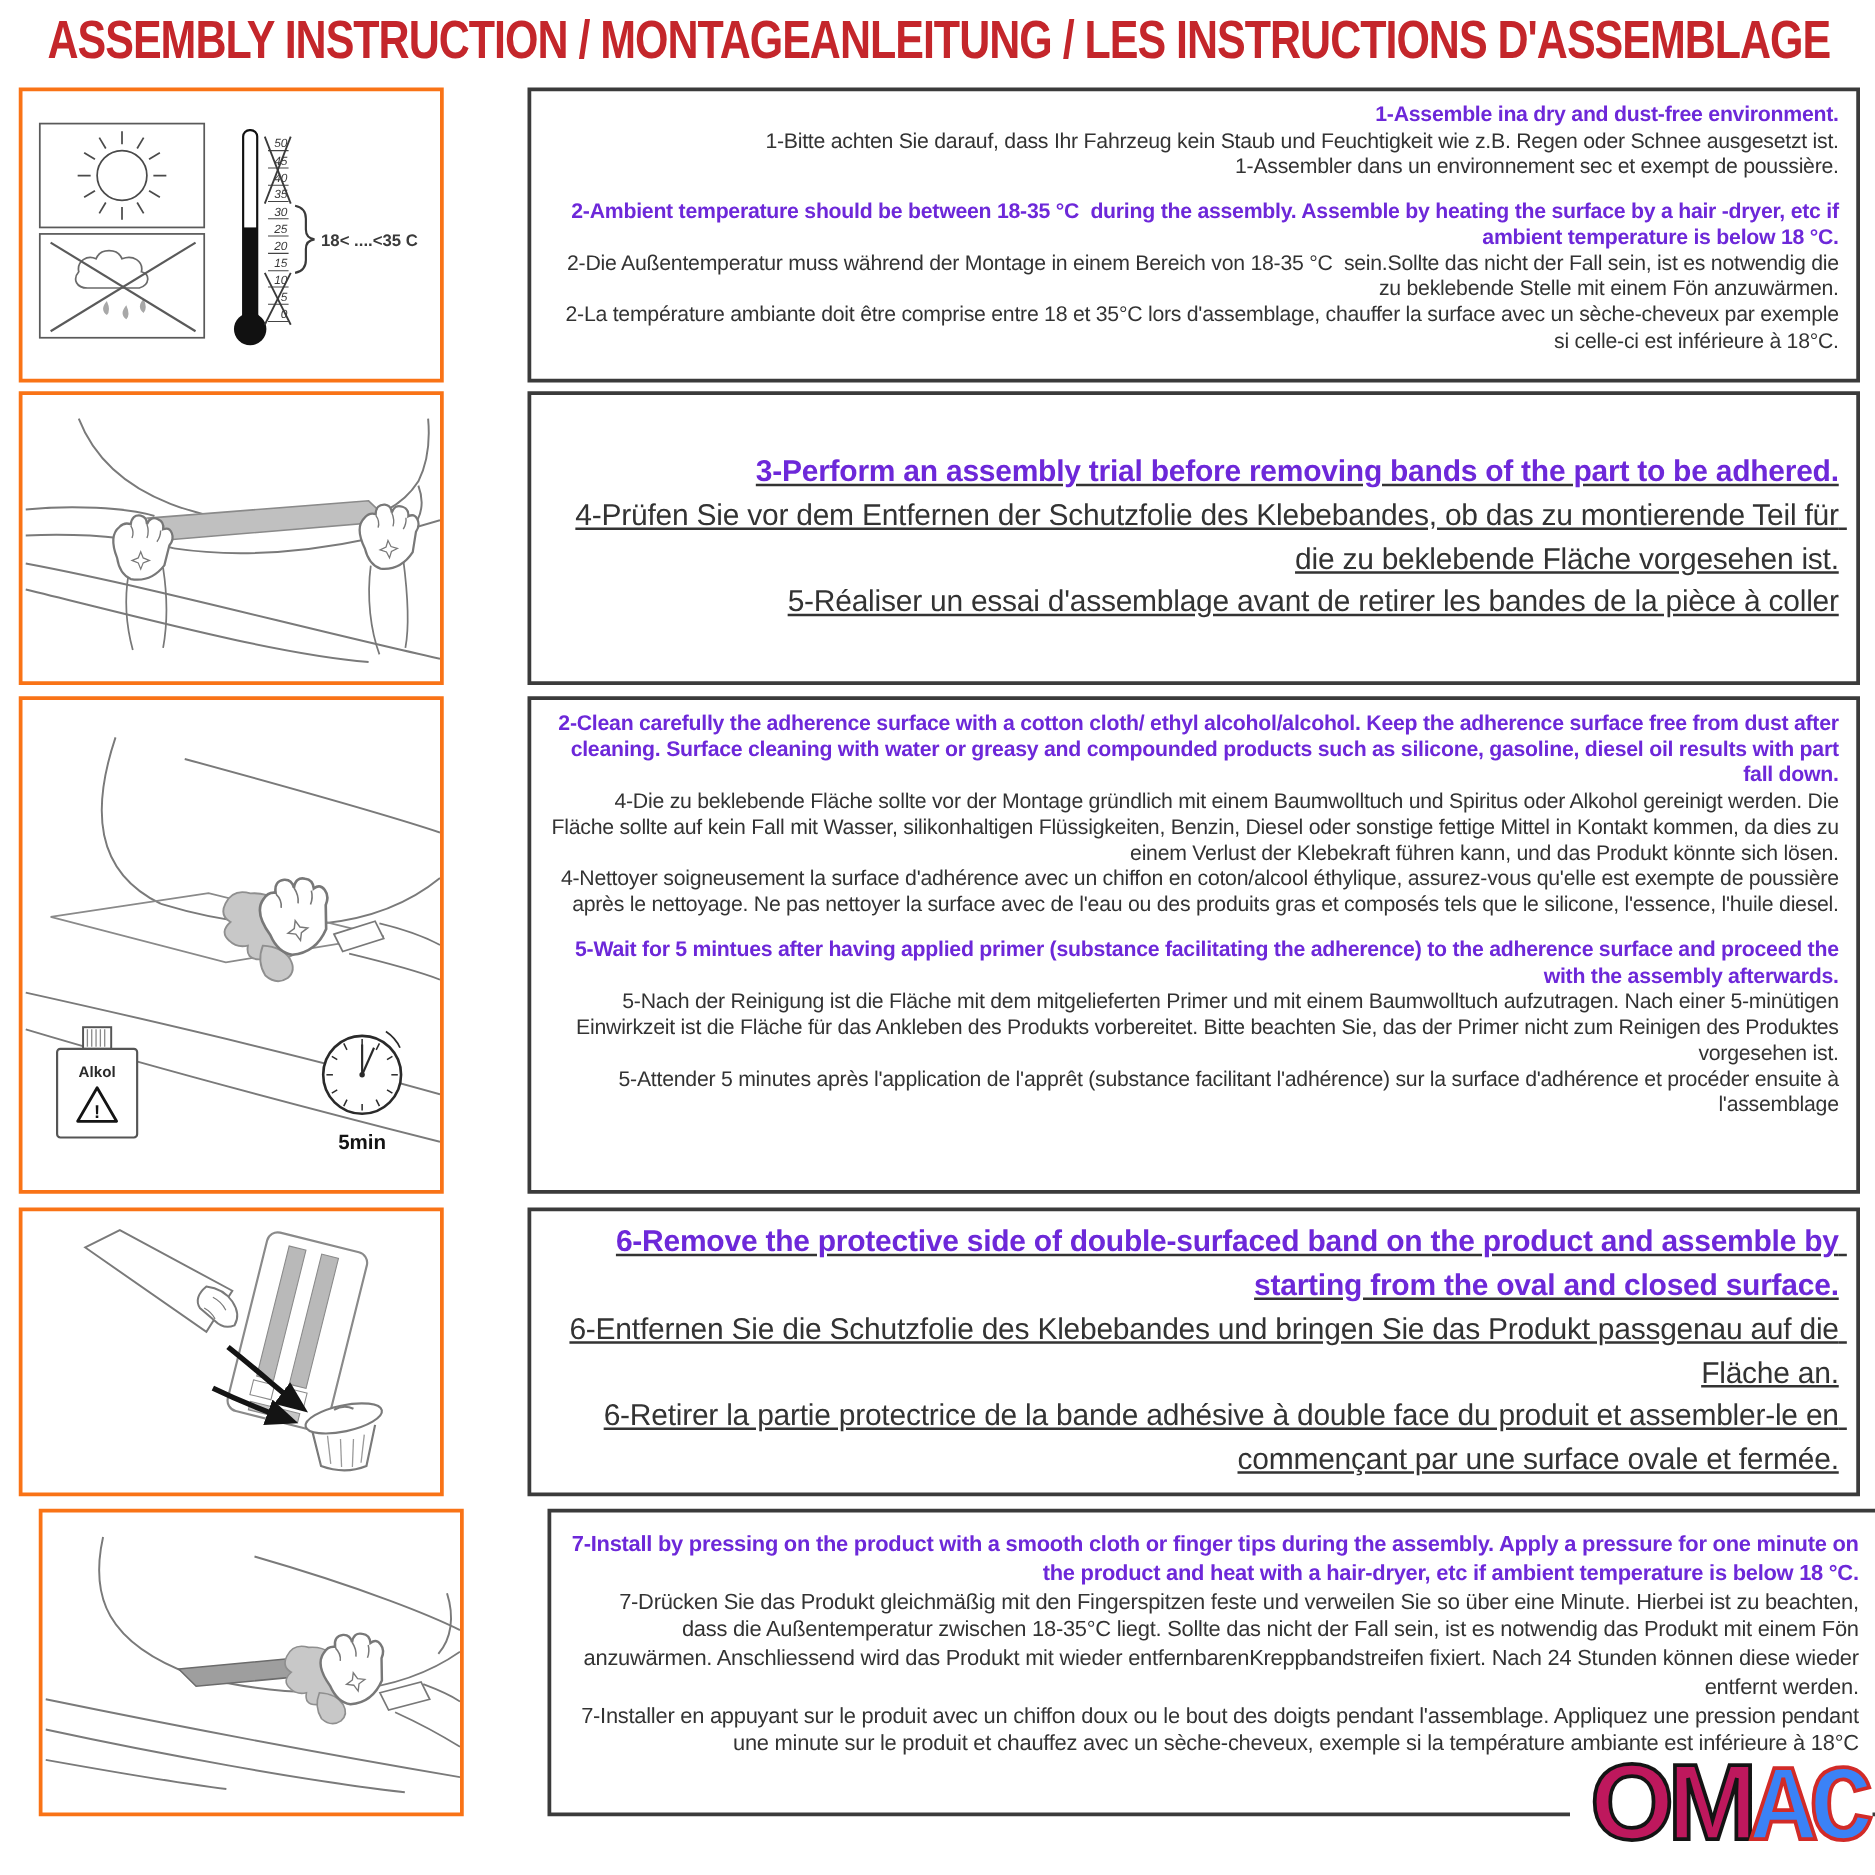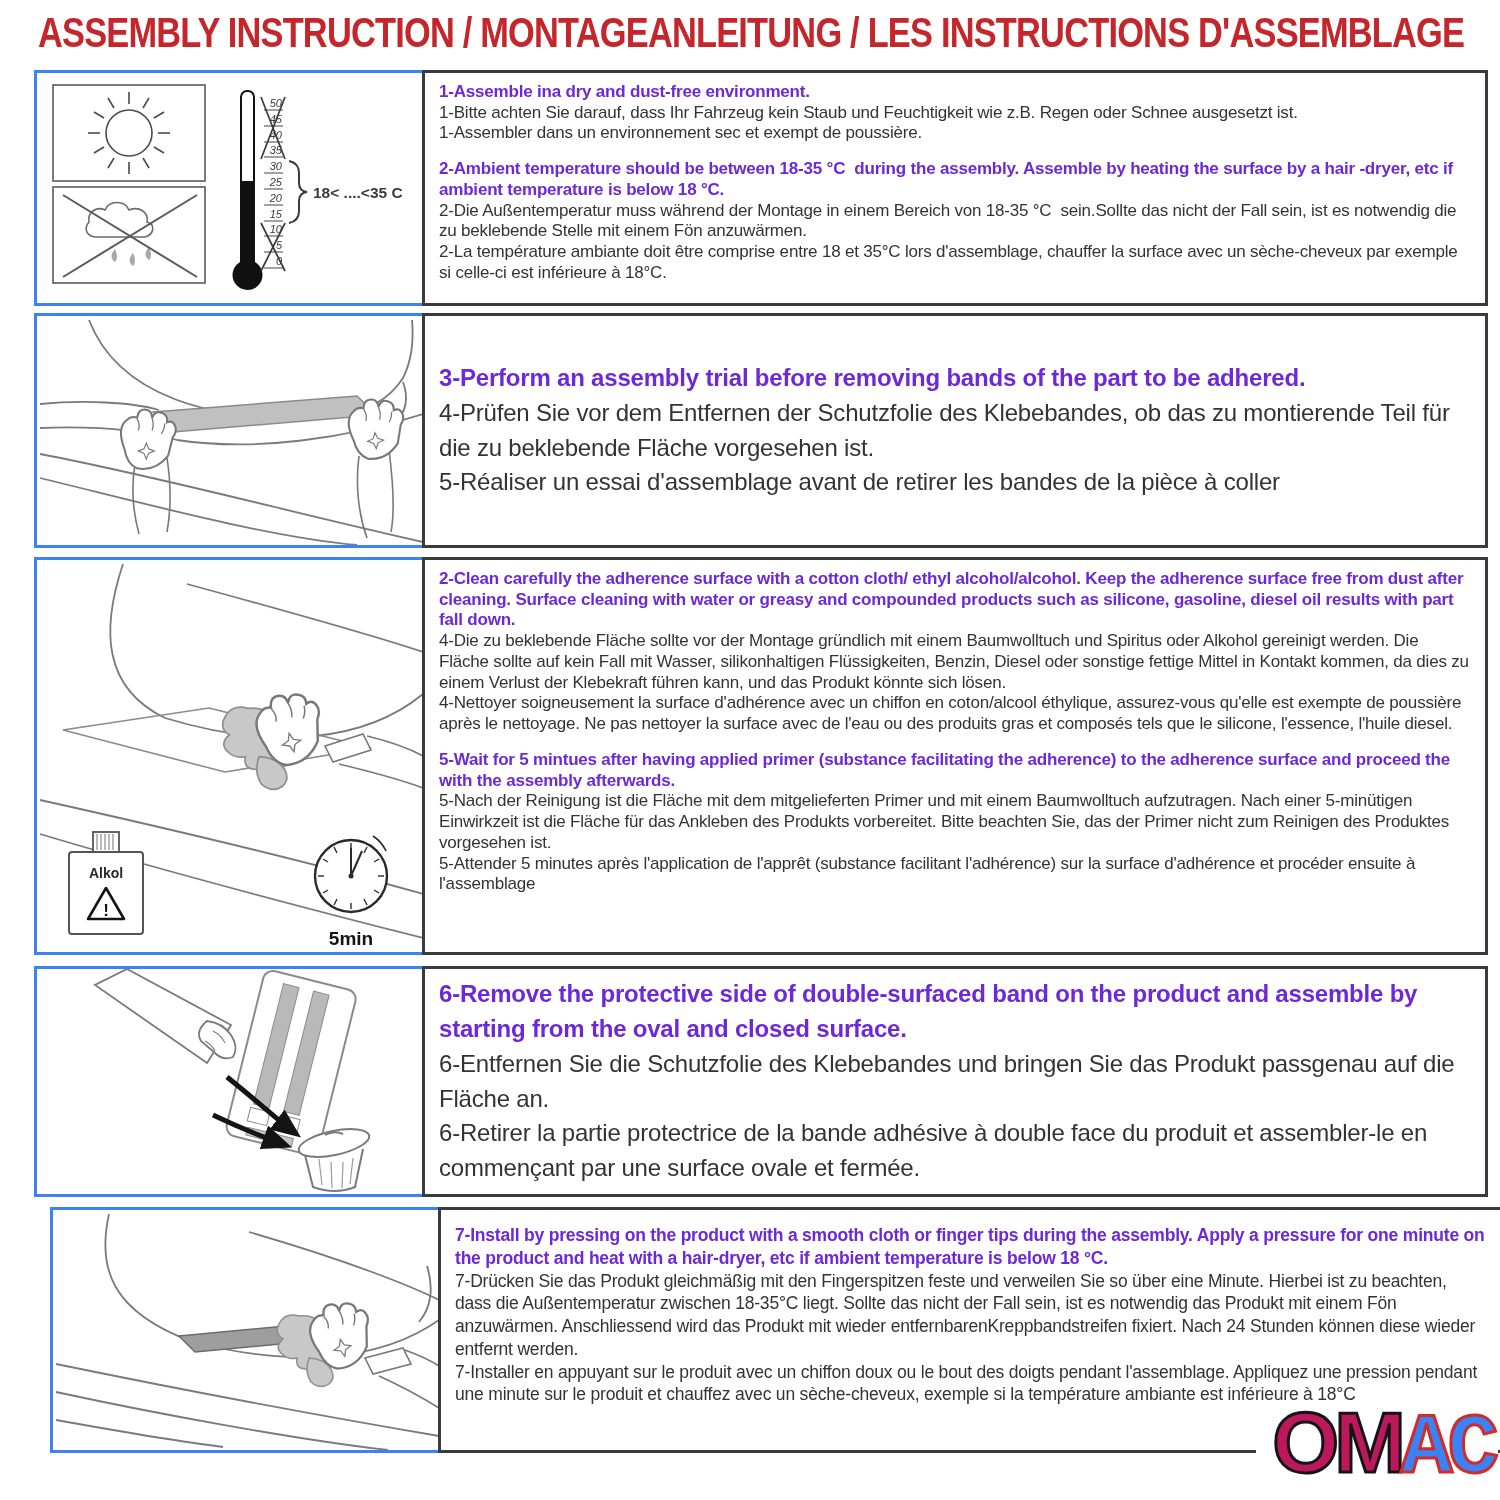--- a/index.html
+++ b/index.html
@@ -1,30 +1,30 @@
 <!DOCTYPE html>
 <html><head>
 <meta charset="utf-8">
 <style>
   html,body{margin:0;padding:0;background:#fff;}
   body{width:1500px;height:1500px;position:relative;font-family:"Liberation Sans","DejaVu Sans",sans-serif;color:#1d1d1d;overflow:hidden;}
-  .page{position:absolute;inset:0;background:#ffffff;}
+  .page{position:absolute;inset:0;background:#ffffff;text-align:right;}
   .title{position:absolute;top:8px;left:38px;margin:0;white-space:nowrap;}
   .title span{display:inline-block;font-size:43px;font-weight:800;letter-spacing:-1px;color:#c4262b;transform:scaleX(.80);transform-origin:0 50%;}
   .row{position:absolute;left:0;width:1500px;}
-  .illus{position:absolute;left:34px;top:0;width:392px;height:100%;border:3px solid #3b82f6;background:#fff;box-sizing:border-box;}
+  .illus{position:absolute;left:15px;top:0;width:340px;height:100%;border:3px solid #f97316;background:#fff;box-sizing:border-box;}
   .illus svg{display:block;width:100%;height:100%;}
   .txt{position:absolute;left:422px;top:0;width:1066px;height:100%;border:3px solid #3b3b3b;background:#fff;box-sizing:border-box;padding:9px 14px;color:#333;}
   .txt p{margin:0;white-space:pre-wrap;letter-spacing:-0.2px;}
   .small p{font-size:17px;line-height:1.22;}
   .med p{font-size:17.5px;line-height:1.30;}
   .large p{font-size:24px;line-height:1.45;}
   .b{font-weight:bold;color:#6d28d9;}
   .gap{margin-top:15px !important;}
-  .center{display:flex;flex-direction:column;justify-content:center;}
+  .center{display:flex;flex-direction:column;justify-content:center;text-decoration:underline;}
   .logo{position:absolute;top:1404px;right:2px;background:#fff;padding:0 4px 8px 16px;font-weight:900;font-size:86px;letter-spacing:-5px;line-height:0.9;white-space:nowrap;}
   .logo .om{color:#be185d;-webkit-text-stroke:3px #141414;}
   .logo .ac{color:#3b82f6;font-family:Liberation Mono, monospace;-webkit-text-stroke:3px #d22b28;}
   text{font-family:"Liberation Sans","DejaVu Sans",sans-serif;}
 </style>
 </head>
 <body>
 
 <div class="page">
 

